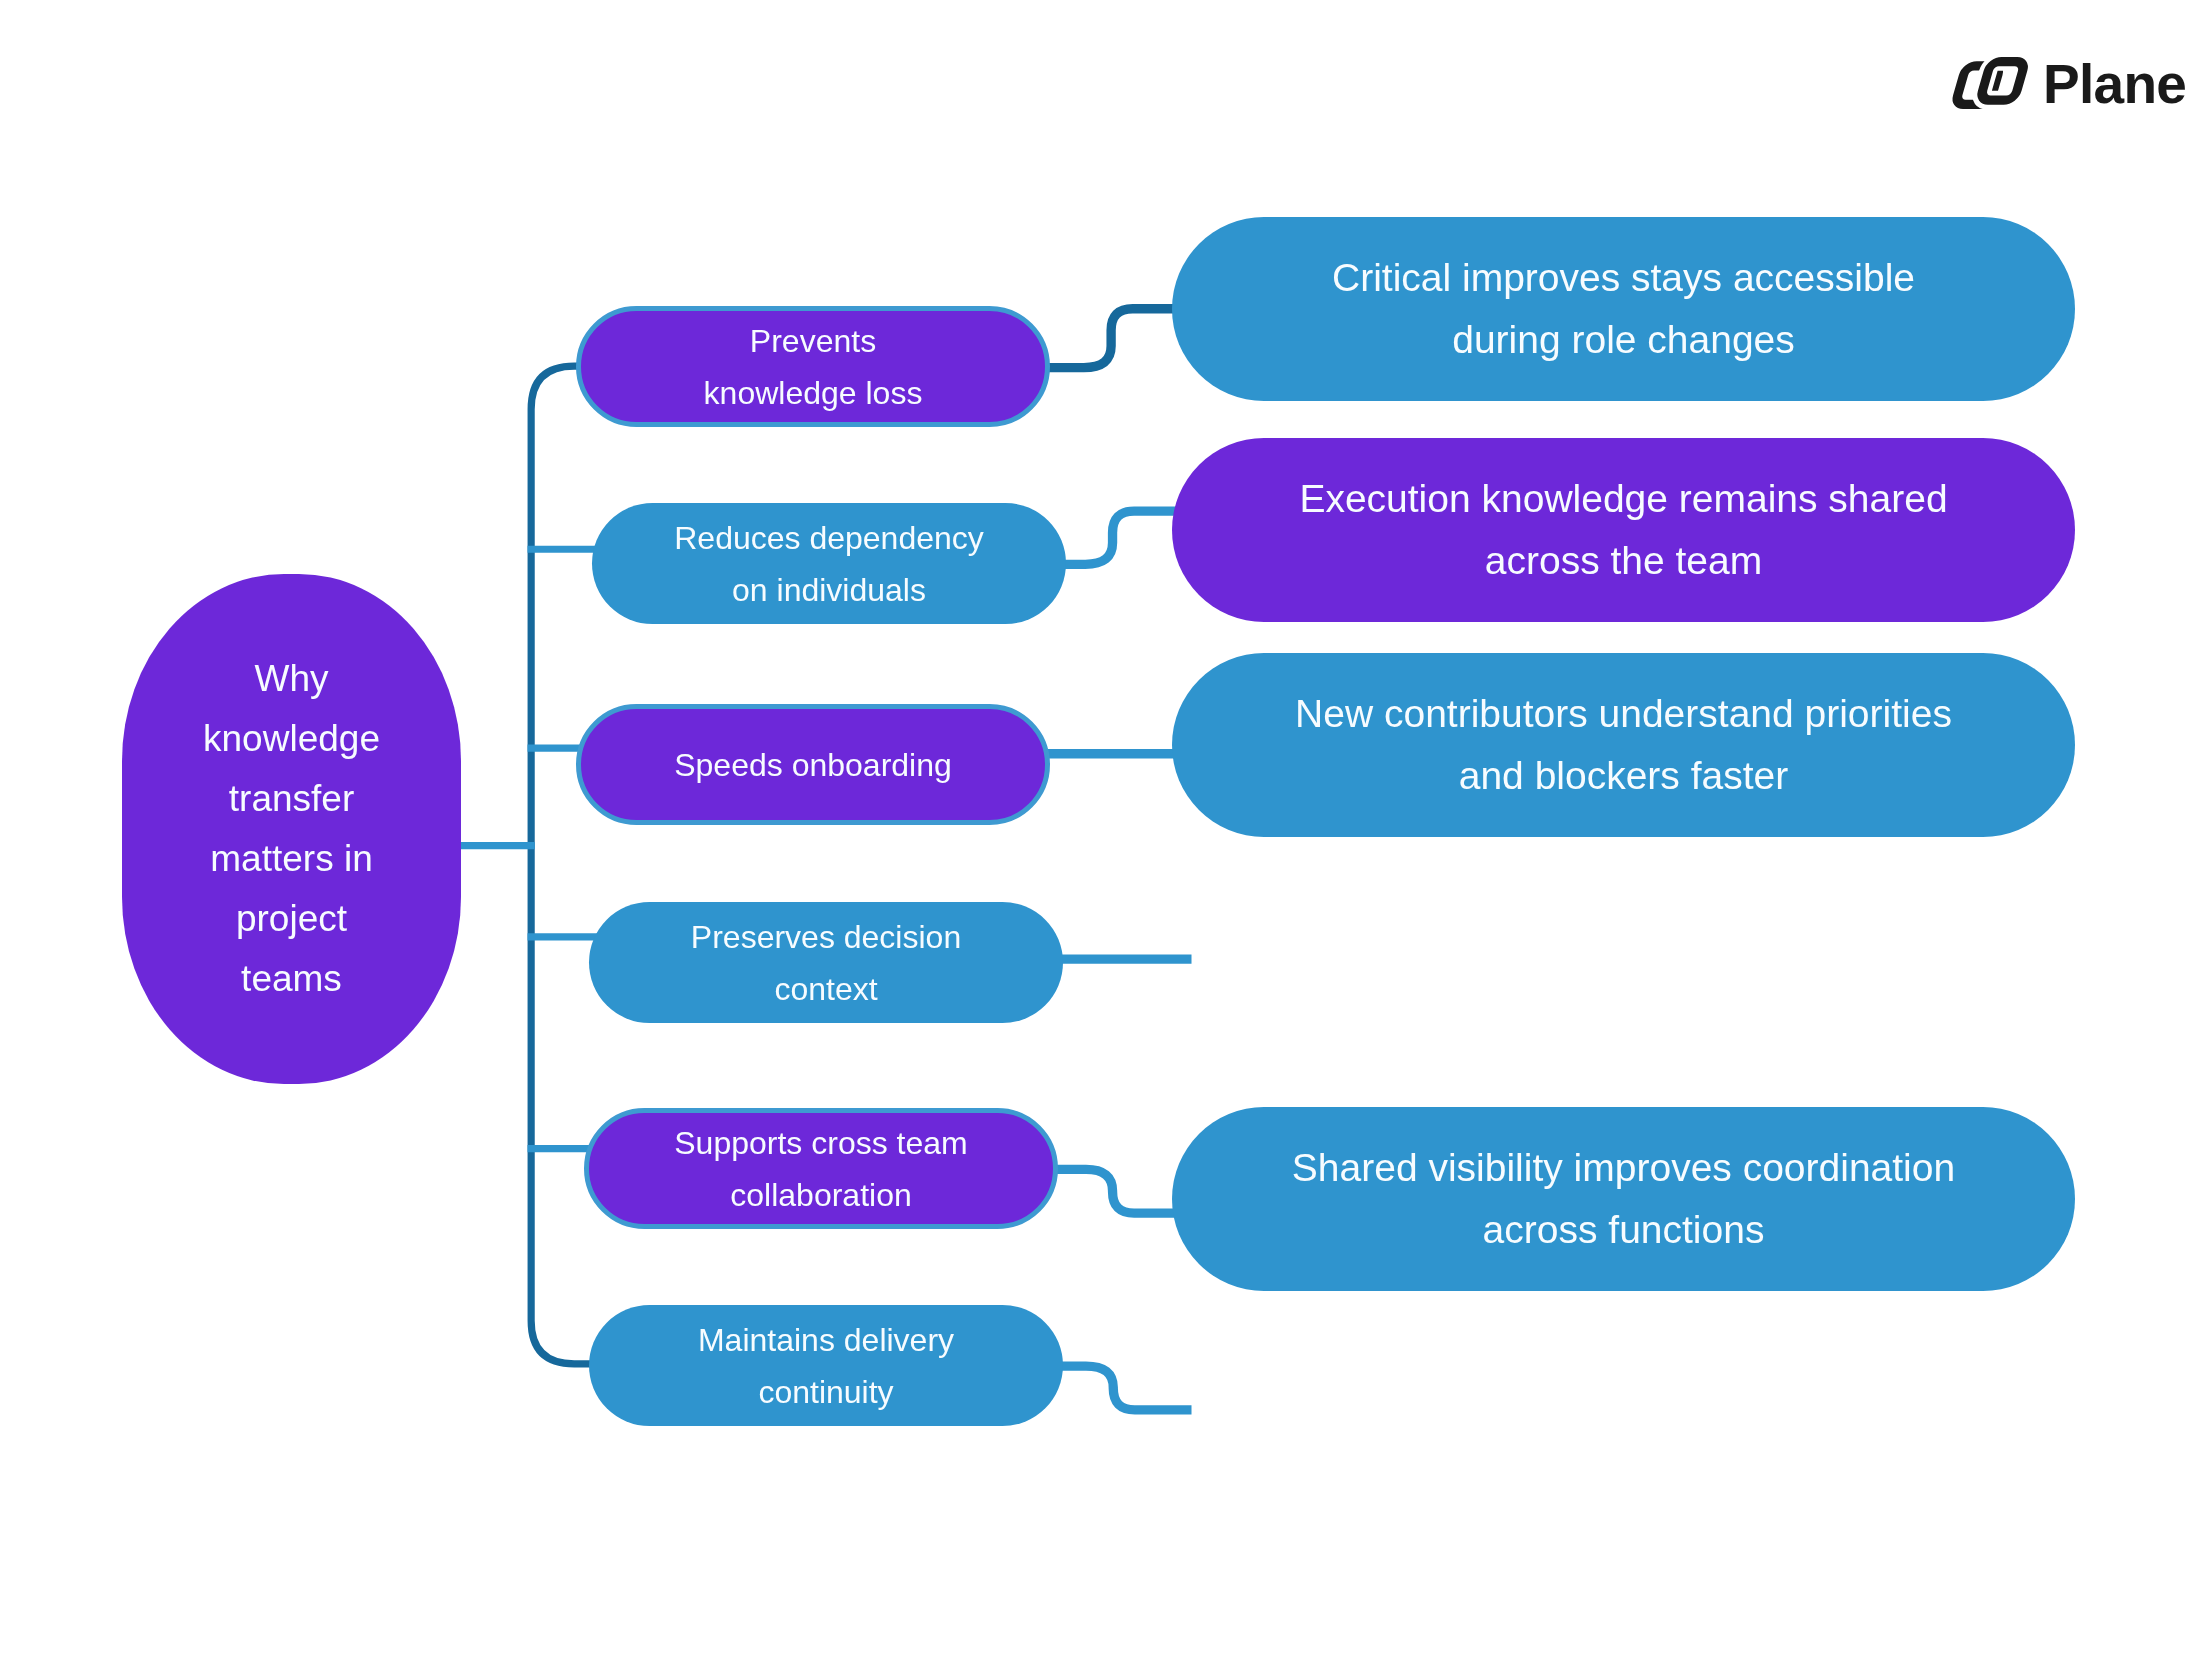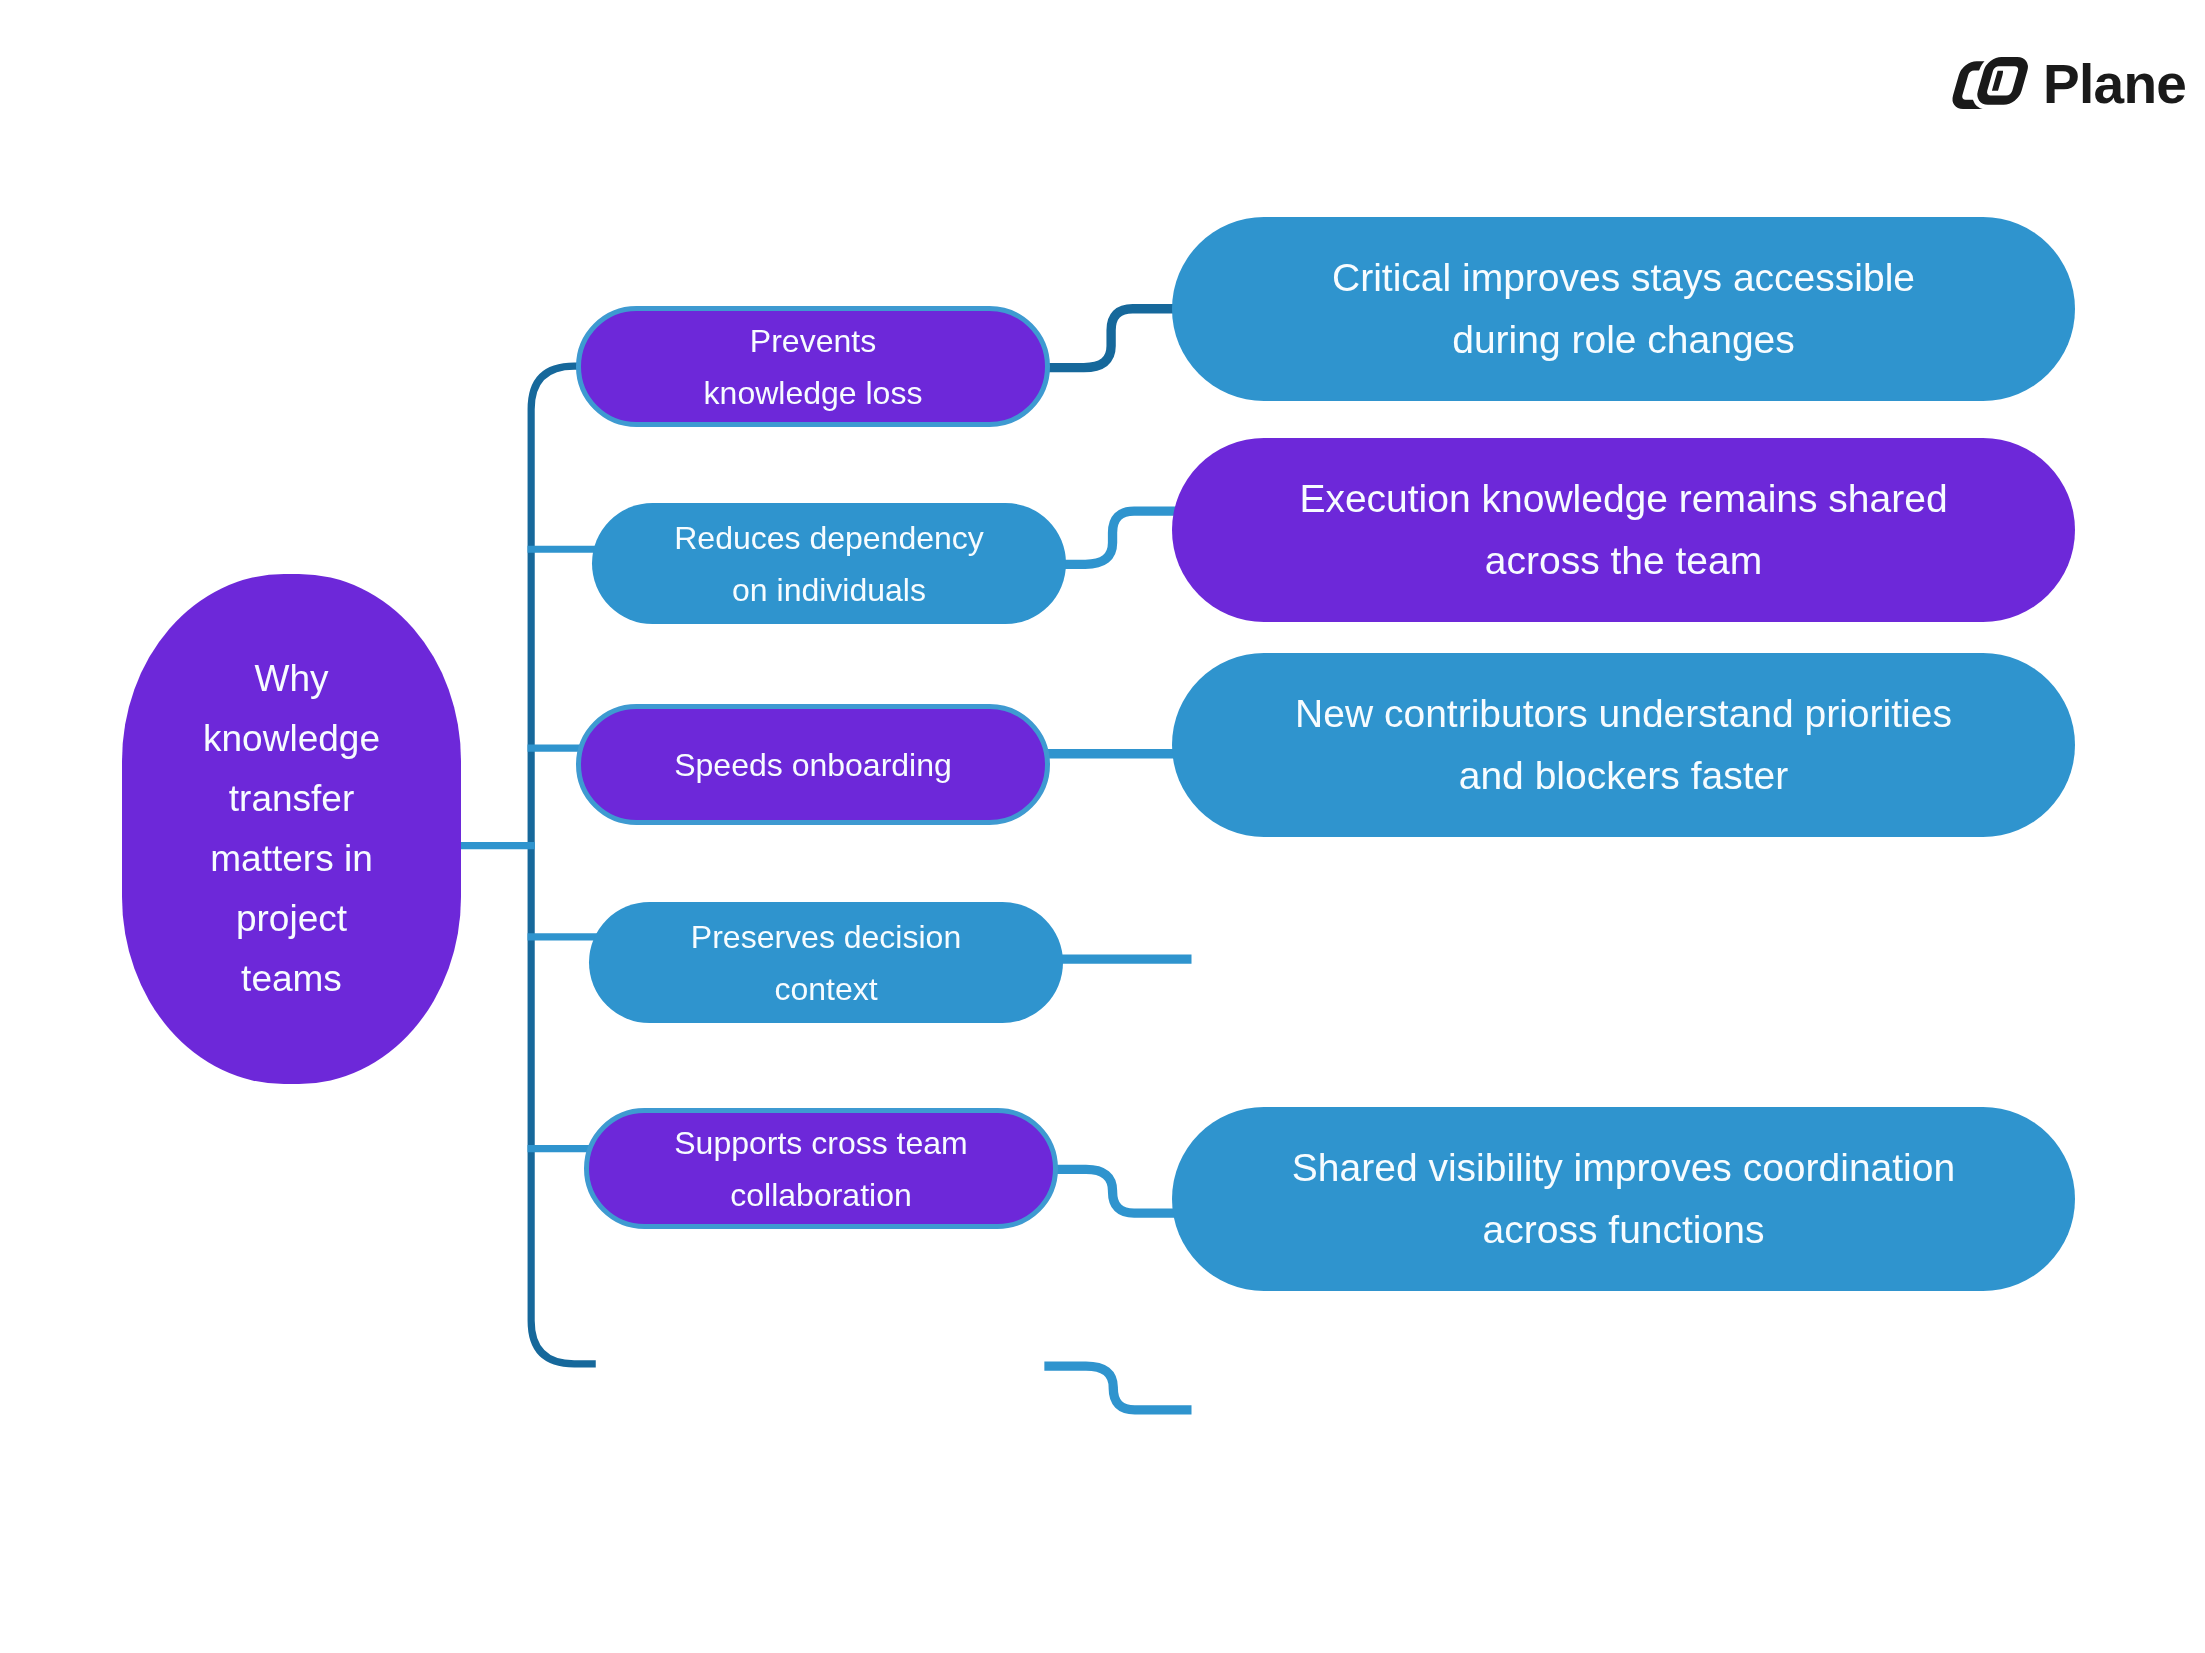--- a/index.html
+++ b/index.html
@@ -97,20 +97,22 @@
 
   <div class="node branch dark n1">Prevents
 knowledge loss</div>
   <div class="node branch light n2">Reduces dependency
 on individuals</div>
   <div class="node branch dark n3">Speeds onboarding</div>
   <div class="node branch light n4">Preserves decision
 context</div>
   <div class="node branch dark n5">Supports cross team
 collaboration</div>
+  <div class="node branch light n6">Maintains delivery
+continuity</div>
 
   <div class="node detail light d1">Critical improves stays accessible
 during role changes</div>
   <div class="node detail dark d2">Execution knowledge remains shared
 across the team</div>
   <div class="node detail light d3">New contributors understand priorities
 and blockers faster</div>
   <div class="node detail light d5">Shared visibility improves coordination
 across functions</div>
 

